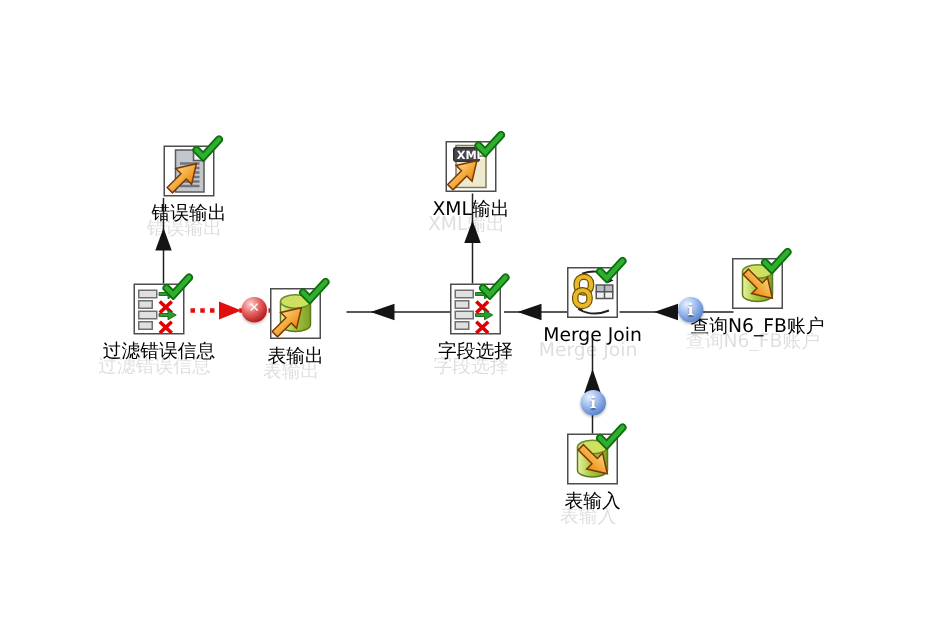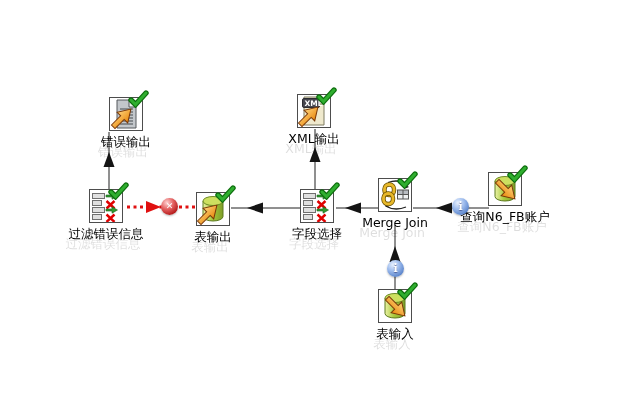--- a/index.html
+++ b/index.html
@@ -135,21 +135,21 @@
       </svg>
       <svg class="check" width="21" height="18" viewBox="0 0 21 18">
         <polyline points="3,10 7.5,14.5 18,3" fill="none" stroke="#0e6e0e" stroke-width="5.4" stroke-linecap="round"></polyline>
         <polyline points="3,10 7.5,14.5 18,3" fill="none" stroke="#2fae2f" stroke-width="3" stroke-linecap="round"></polyline>
       </svg>
     </div>
     <div class="step-label">过滤错误信息</div>
     <div class="step-label ghost">过滤错误信息</div>
   </div>
 
-  <div class="node" style="left:196px;top:192px">
+  <div class="node" style="left:180px;top:192px">
     <div class="icon-box">
       <svg class="glyph" width="32" height="32" viewBox="0 0 32 32">
         <path d="M6,8 L6,23.5 A10,4.5 0 0 0 26,23.5 L26,8" fill="url(#cylBody)" stroke="#5c7a1e"></path>
         <ellipse cx="16" cy="8" rx="10" ry="4.5" fill="#cde060" stroke="#6d8a26"></ellipse>
         <polygon points="2,13.5 15,13.5 15,8.5 27,16 15,23.5 15,18.5 2,18.5" transform="translate(-3,6) rotate(-45 13 16)" fill="url(#arrowG)" stroke="#7a3808"></polygon>
       </svg>
       <svg class="check" width="21" height="18" viewBox="0 0 21 18">
         <polyline points="3,10 7.5,14.5 18,3" fill="none" stroke="#0e6e0e" stroke-width="5.4" stroke-linecap="round"></polyline>
         <polyline points="3,10 7.5,14.5 18,3" fill="none" stroke="#2fae2f" stroke-width="3" stroke-linecap="round"></polyline>
       </svg>

